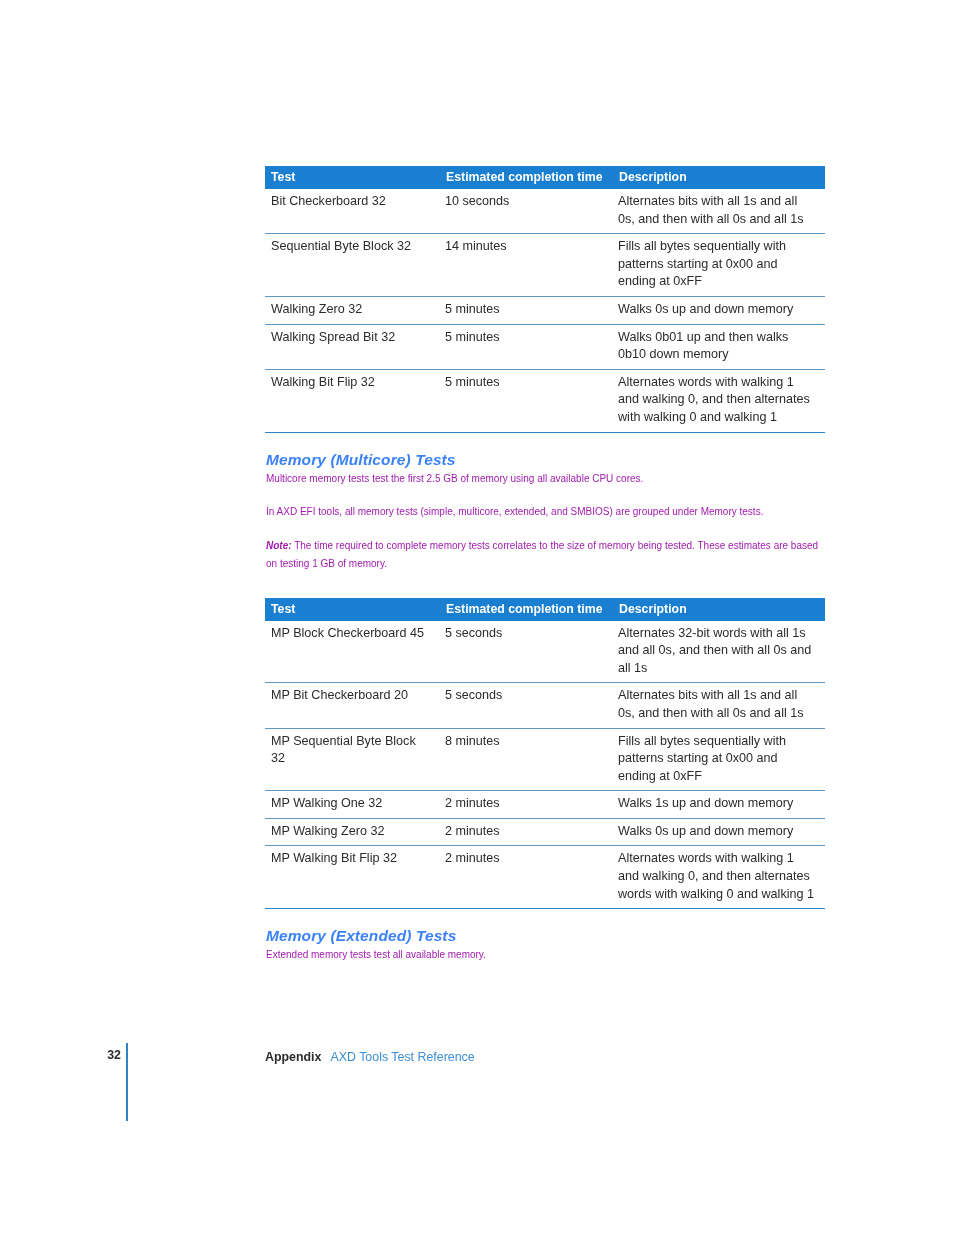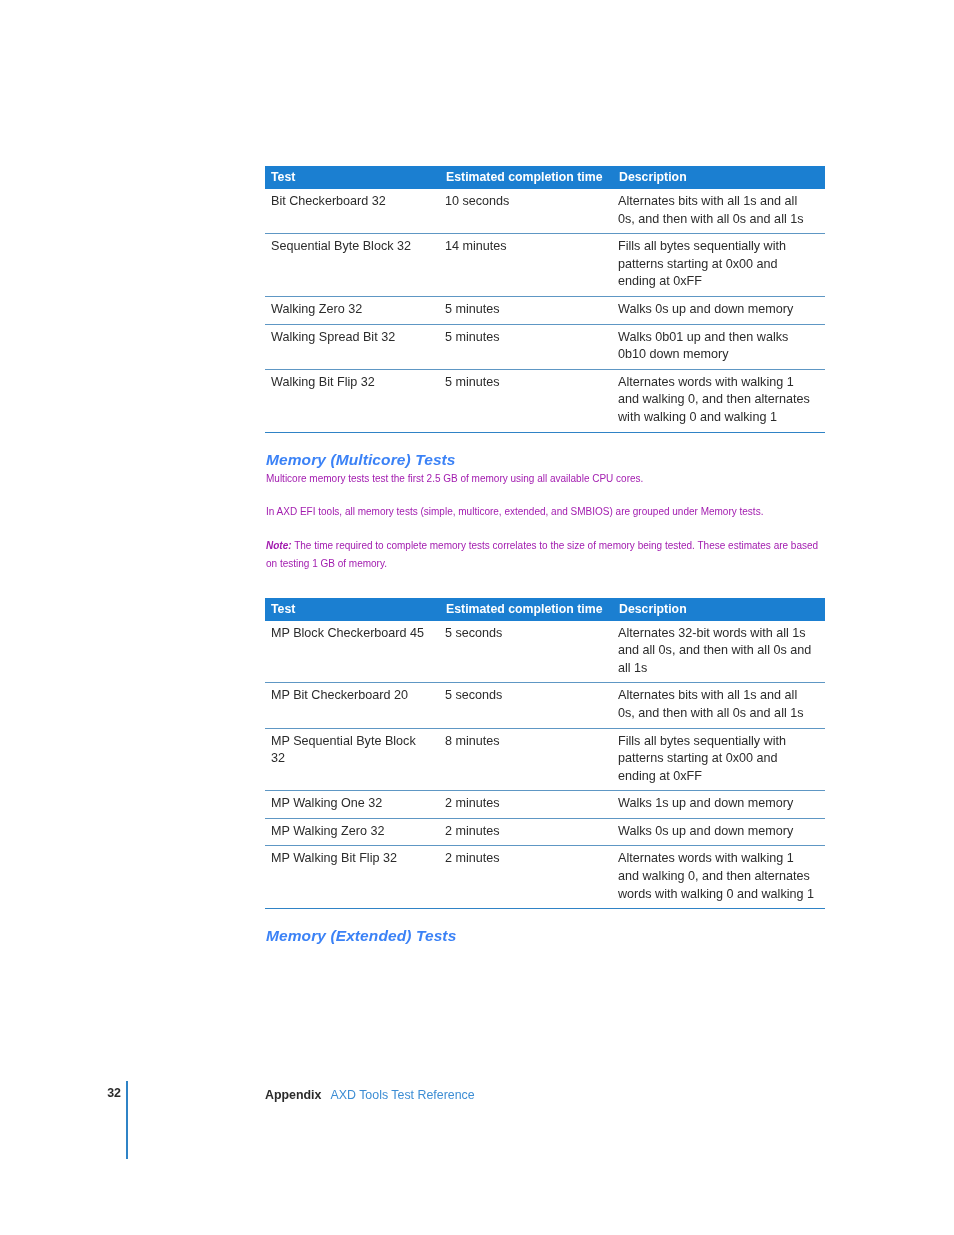--- a/index.html
+++ b/index.html
@@ -97,21 +97,21 @@
   .note-label {
     font-weight: bold;
     font-style: italic;
   }
   .gap-before-table2 { height: 24px; }
 
   
   .footer {
     position: absolute;
     left: 0;
-    top: 1084px;
+    top: 1046px;
     width: 904px;
     height: 90px;
   }
   .footer .page-num {
     position: absolute;
     left: 101px;
     top: 2px;
     font-size: 12.4px;
     font-weight: bold;
     color: #2b2b2b;
@@ -248,20 +248,21 @@
             <td class="col1">MP Walking Bit Flip 32</td>
             <td class="col2">2 minutes</td>
             <td class="col3">Alternates words with walking 1 and walking 0, and then alternates words with walking 0 and walking 1</td>
           </tr>
         </tbody>
       </table>
     </div>
 
     <h2 class="section-heading">Memory (Extended) Tests</h2>
 
+    <p class="body-text">Extended memory tests test all available memory.</p>
 
   </div>
 
   <div class="footer">
     <div class="page-num">32</div>
     <div class="rule"></div>
     <div class="crumb">
       <span class="appendix">Appendix</span><span class="doc-ref">AXD Tools Test Reference</span>
     </div>
   </div>

